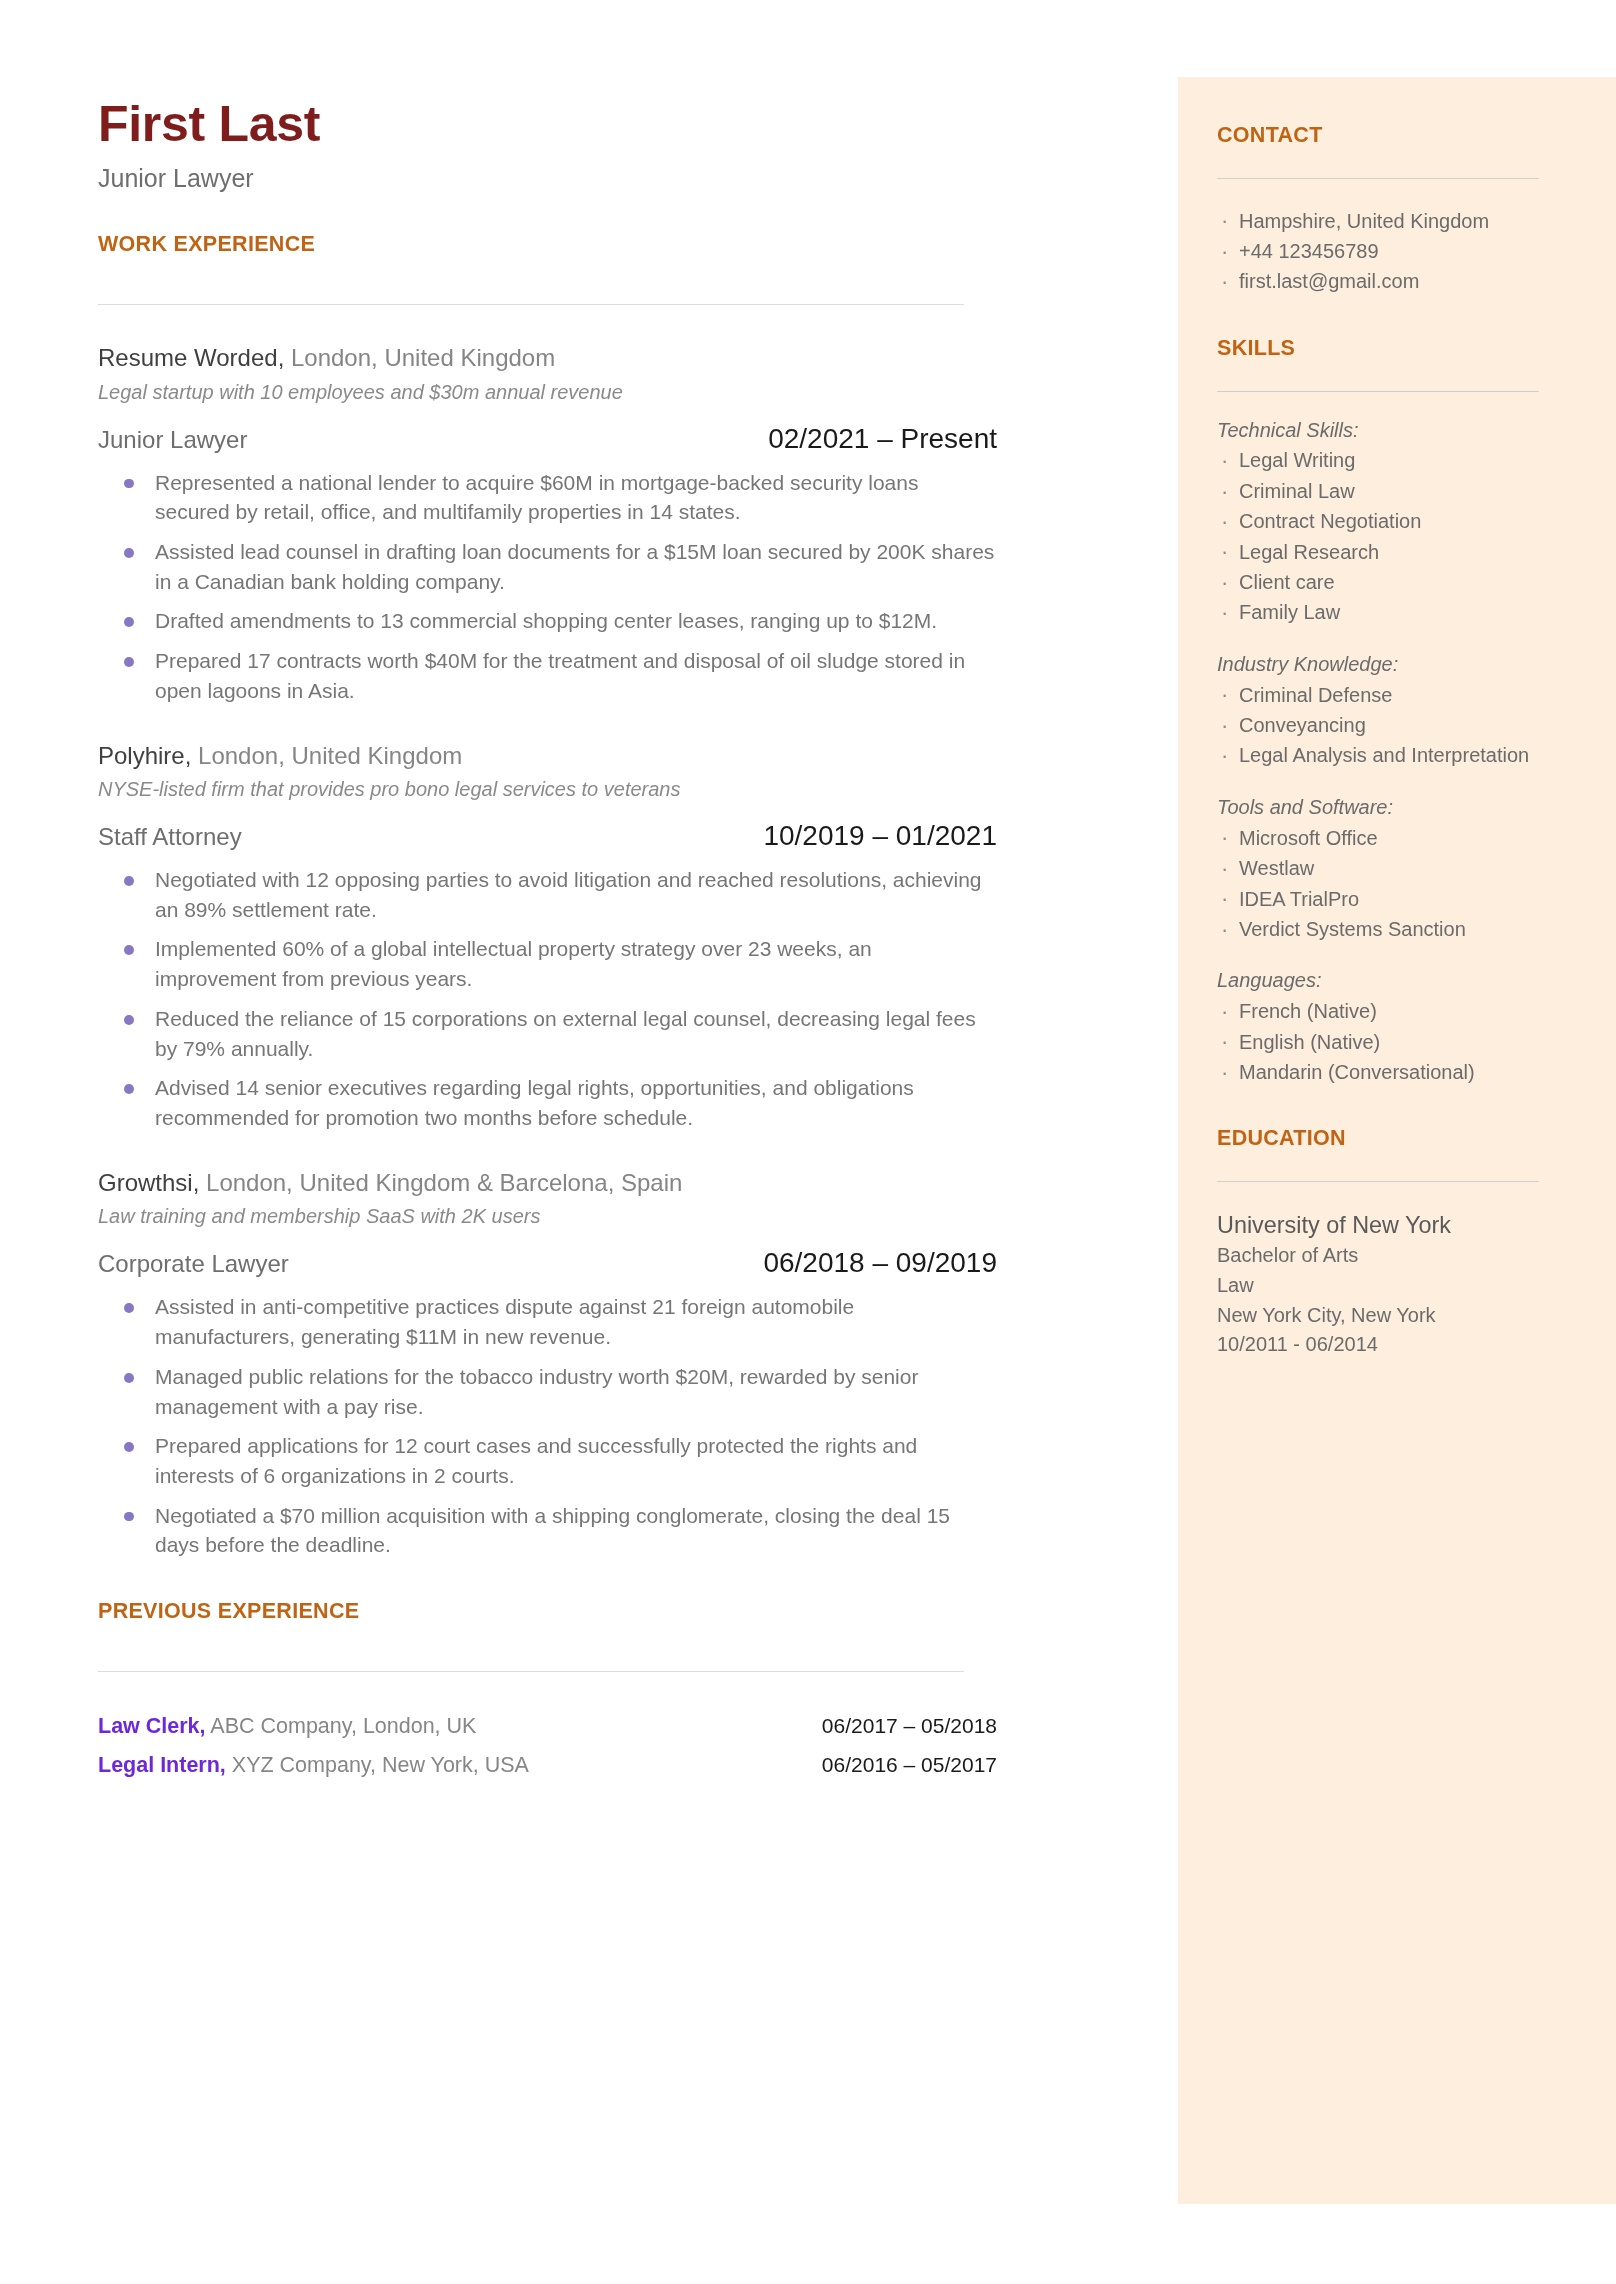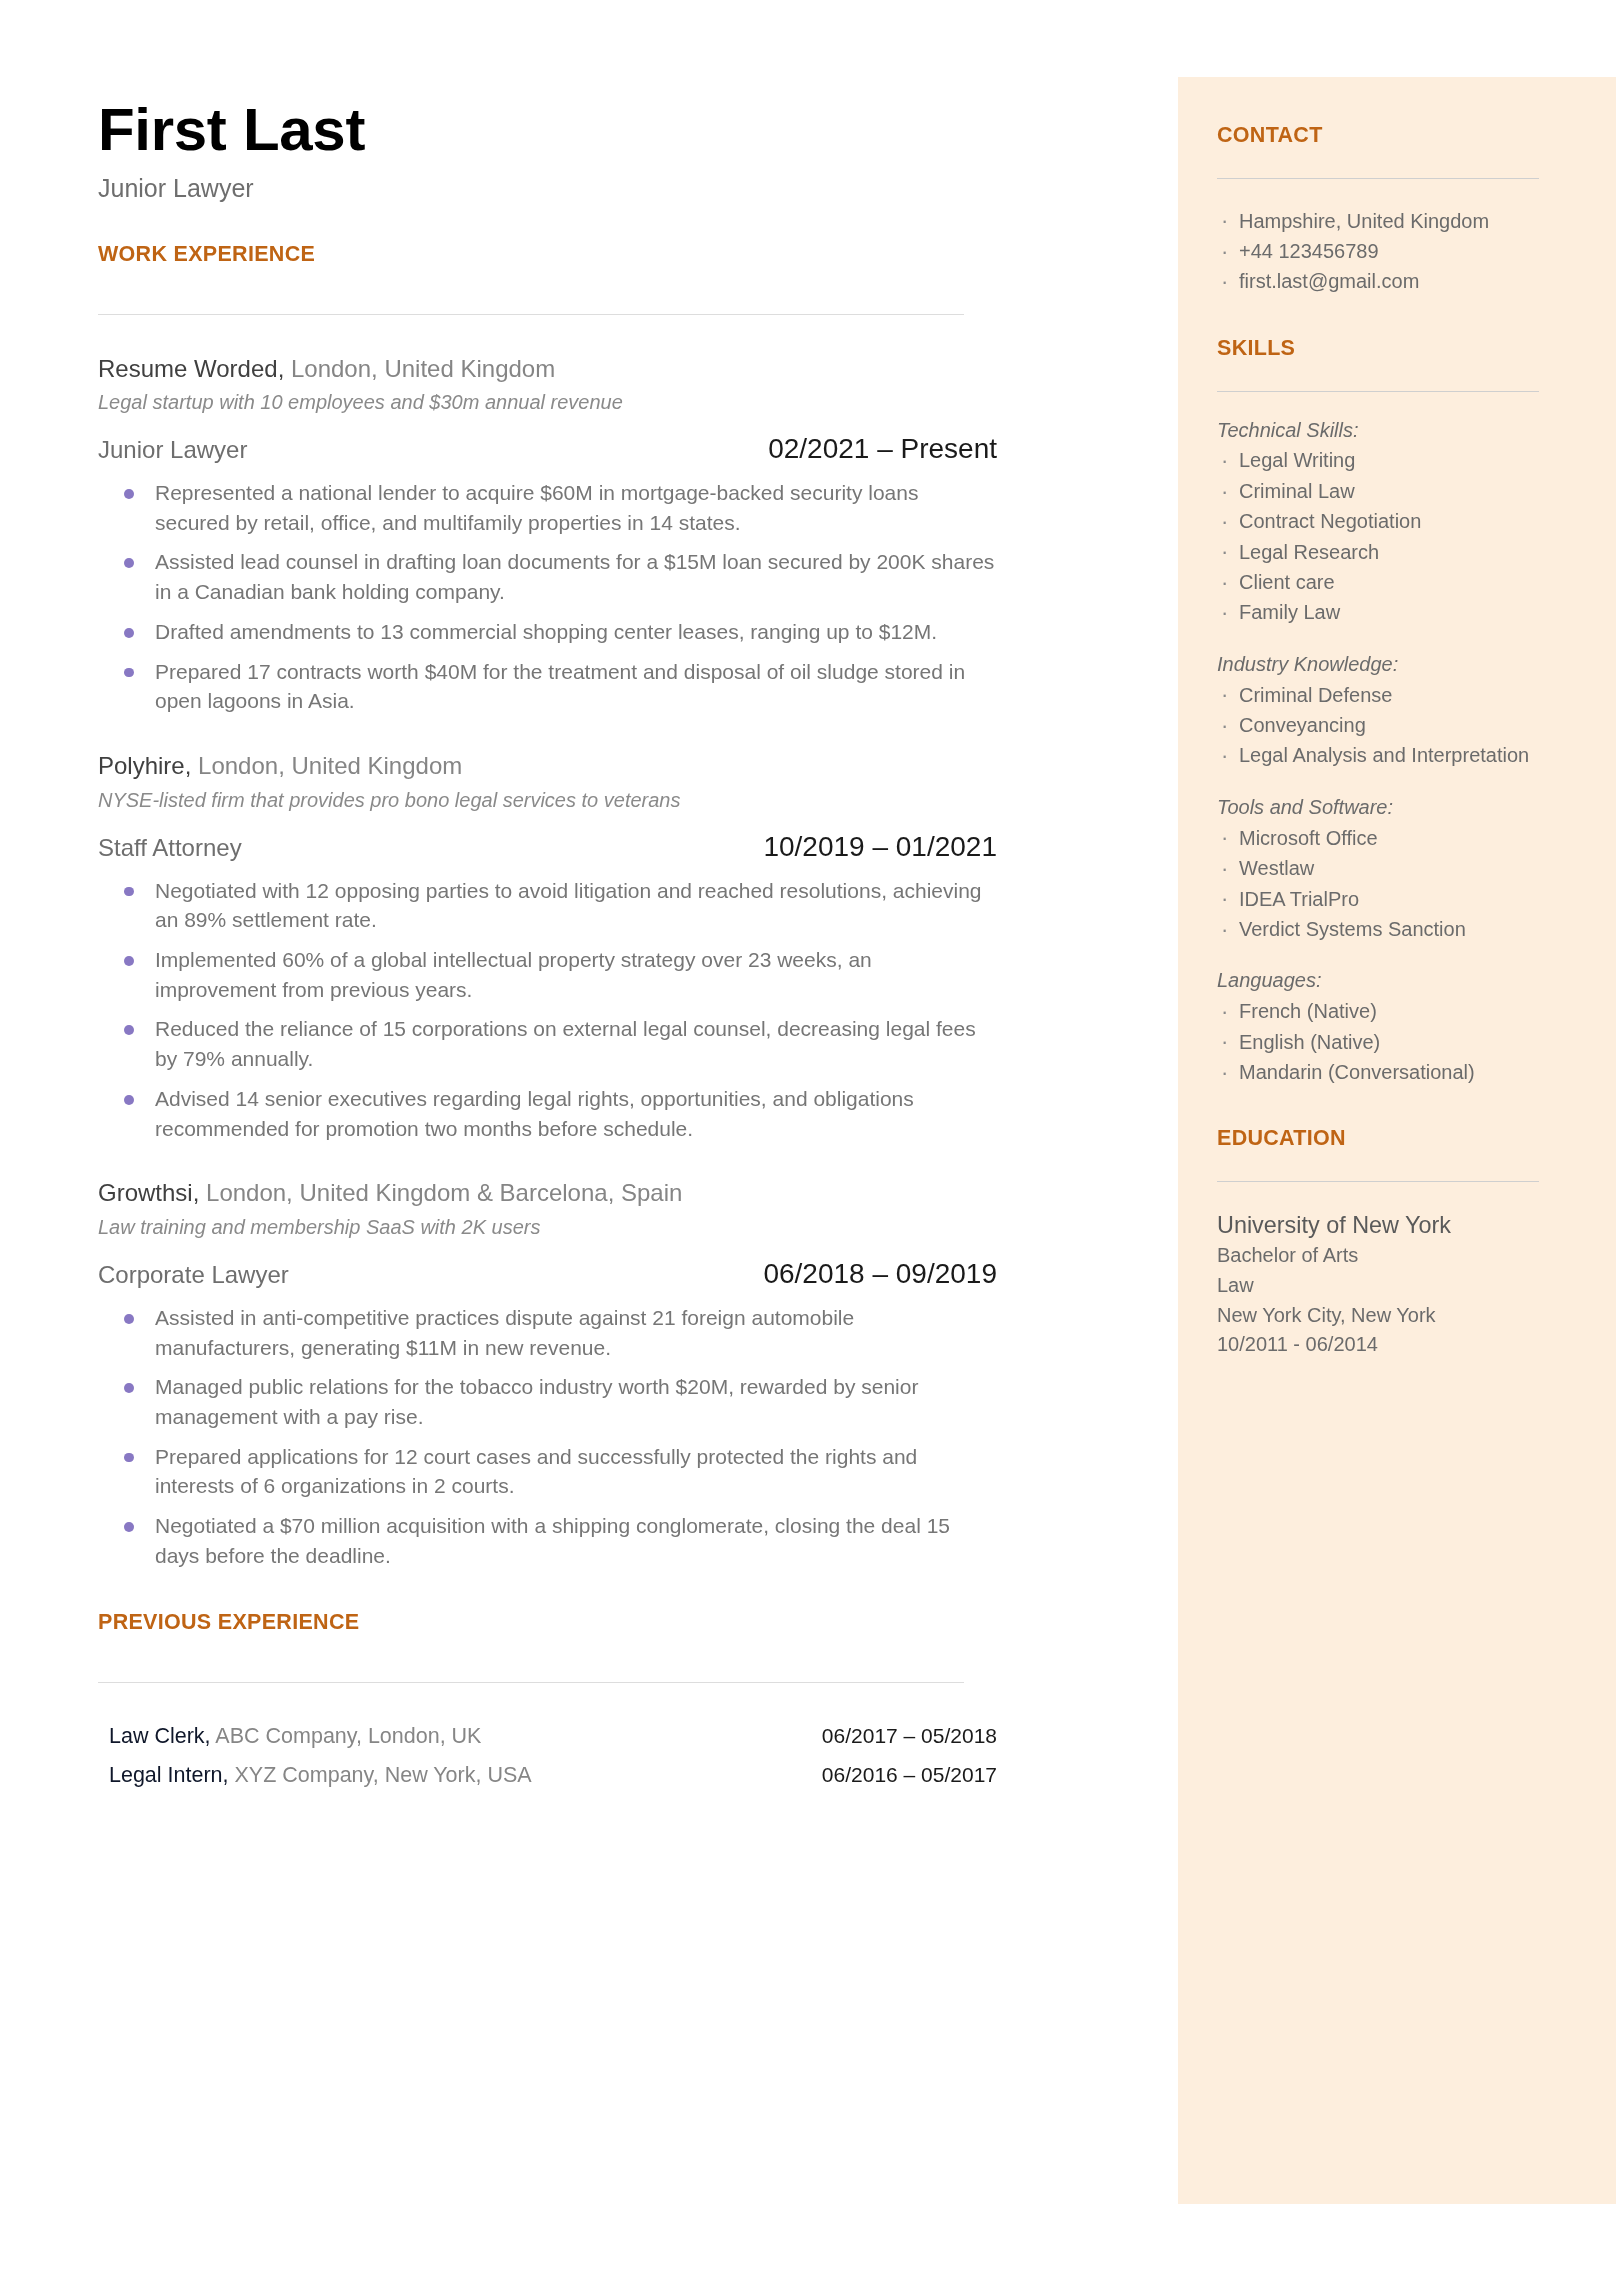--- a/index.html
+++ b/index.html
@@ -99,22 +99,22 @@
 
   
   #main {
     position: absolute;
     left: 98px;
     top: 98px;
     width: 1009px;
   }
 
   #name {
-    color: #000000;
-    font-size: 60px;
+    color: #7f1d1d;
+    font-size: 50px;
     font-weight: bold;
     letter-spacing: -0.3px;
     line-height: 1.05;
   }
   #role {
     color: #6e6e6e;
     font-size: 25px;
     margin-top: 13px;
   }
 
@@ -199,21 +199,21 @@
     justify-content: space-between;
     align-items: baseline;
     margin-top: 9px;
   }
   .prev-row:first-child { margin-top: 0; }
   .prev-text {
     font-size: 21.5px;
     color: #868686;
     line-height: 1.4;
   }
-  .prev-text b { color: #0f172a; font-weight: normal; margin-left: 11px; }
+  .prev-text b { color: #6d28d9; font-weight: bold; }
   .prev-dates {
     font-size: 21px;
     color: #1a1a1a;
     white-space: nowrap;
   }
 </style>
 </head>
 <body>
 
 <div id="main">

